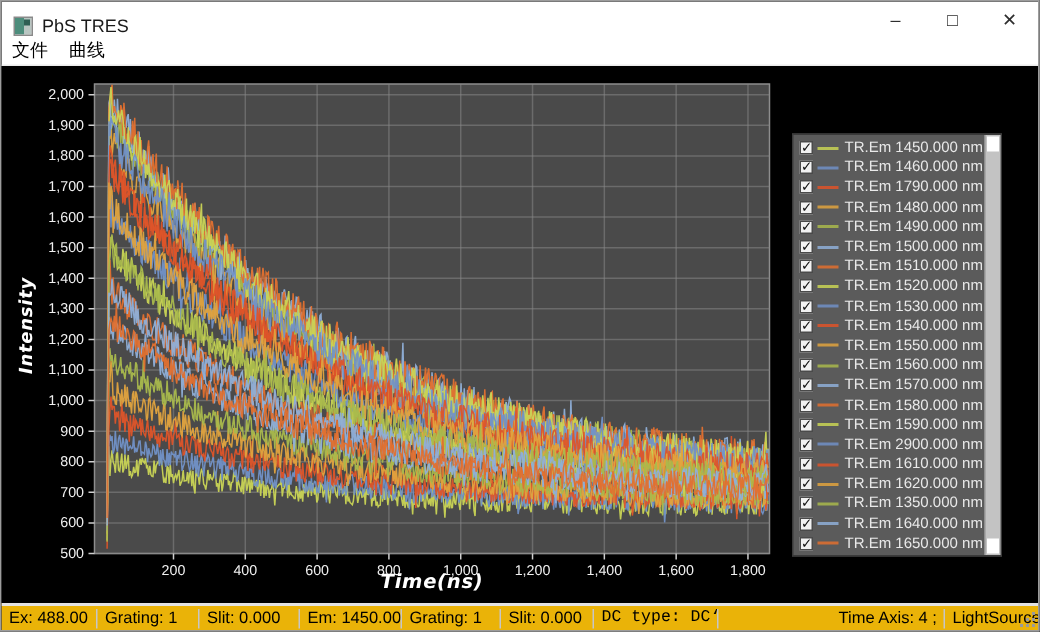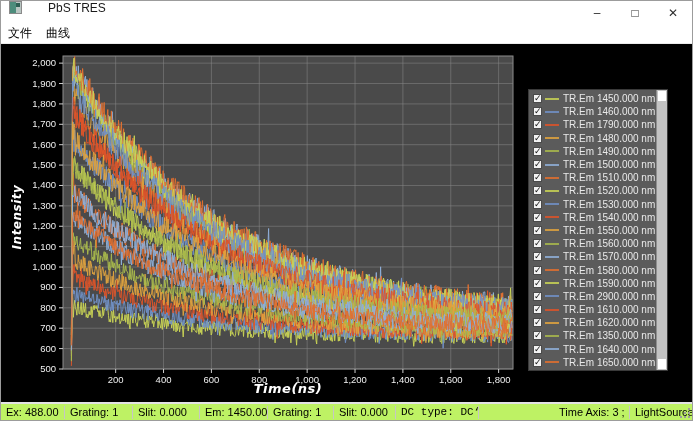--- a/index.html
+++ b/index.html
@@ -6,21 +6,21 @@
   html,body { margin:0; padding:0; background:#cfcfcf; }
   .window {
     width:693px; height:421px;
     font-family:"Liberation Sans",sans-serif;
     border:1px solid #9c9c9c;
     background:#000;
     display:flex; flex-direction:column;
     position:relative; overflow:hidden;
   }
   
-  .titlebar { height:23px; background:#ffffff; display:flex; align-items:flex-start; flex:none;gap:20px; }
+  .titlebar { height:23px; background:#ffffff; display:flex; align-items:flex-end; flex:none; }
   .app-icon { width:13px; height:13px; margin:0 6px 0 8px; flex:none;
     background:linear-gradient(90deg,#4d8d7c 0 55%,#b9c6c2 55% 100%);
     border:1px solid #8a8a8a; position:relative; }
   .app-icon:after { content:""; position:absolute; right:1px; top:1px; width:4px; height:4px; background:#2f5f54; }
   .title-text { font-size:12px; color:#1a1a1a; }
   .win-controls { margin-left:auto; display:flex; height:100%; }
   .win-btn { width:38px; height:100%; display:flex; align-items:center; justify-content:center;
     font-size:12px; color:#2e2e2e; cursor:default; }
   
   .menubar { height:20px; background:#ffffff; display:flex; align-items:center;
@@ -41,21 +41,21 @@
   .legend-items { flex:1; overflow:hidden; padding-top:2px; }
   .legend-item { height:13.2px; display:flex; align-items:center; flex:none;
     font-size:10px; color:#e9e9e9; white-space:nowrap; }
   .legend-checkbox { width:9px; height:9px; background:#f2f2f2; border:1px solid #4a4a4a;
     margin:0 2px 0 4px; flex:none; font-size:9px; line-height:7px; color:#111; text-align:center; }
   .legend-line { width:14px; height:2px; margin:0 4px 0 1px; flex:none; opacity:.85; }
   .legend-scrollbar { width:11px; background:#c3c3c3; position:relative; flex:none; border-left:1px solid #8f8f8f; }
   .sb-btn { position:absolute; left:1px; width:8px; height:10px; background:#ffffff; }
   .sb-btn.top { top:1px; } .sb-btn.bottom { bottom:1px; }
   
-  .statusbar { height:18px; background:#bef264; border-top:2px solid #e2e2e2;
+  .statusbar { height:18px; background:#eab308; border-top:2px solid #e2e2e2;
     display:flex; align-items:center; font-size:11px; color:#000; flex:none; position:relative; }
   .status-seg { padding-left:5px; white-space:nowrap; overflow:hidden; flex:none;
     border-right:1px solid #c6c6c6; height:13px; line-height:13px; }
   .resize-grip { position:absolute; right:1px; bottom:1px; width:12px; height:12px; }
 </style>
 </head>
 <body>
 
 <div class="window">
 
@@ -328,21 +328,21 @@
   <div class="status-seg" style="width: 68px; text-align: center;">Em: 1450.00</div>
 
   <div class="status-seg" style="width: 66px;">Grating: 1</div>
 
   <div class="status-seg" style="width: 62px;">Slit: 0.000</div>
 
   <div class="status-seg" style="width: 83px; font-family: Liberation Mono, monospace;">DC type: DC‘</div>
 
   <div class="status-seg" style="width: 75px; margin-top: 40px;">Time Resolut</div>
 
-  <div class="status-seg" style="width: 76px;">Time Axis: 3 ;</div>
+  <div class="status-seg" style="width: 76px;">Time Axis: 4 ;</div>
 
   <div class="status-seg" style="width: 64px;">LightSource:</div>
 <svg class="resize-grip" viewBox="0 0 12 12">
       <g fill="#9a9a9a">
         <rect x="9" y="9" width="2" height="2"></rect>
           <rect x="9" y="5" width="2" height="2"></rect>
         <rect x="5" y="9" width="2" height="2"></rect>
           <rect x="9" y="1" width="2" height="2"></rect>
         <rect x="5" y="5" width="2" height="2"></rect>
           <rect x="1" y="9" width="2" height="2"></rect>

